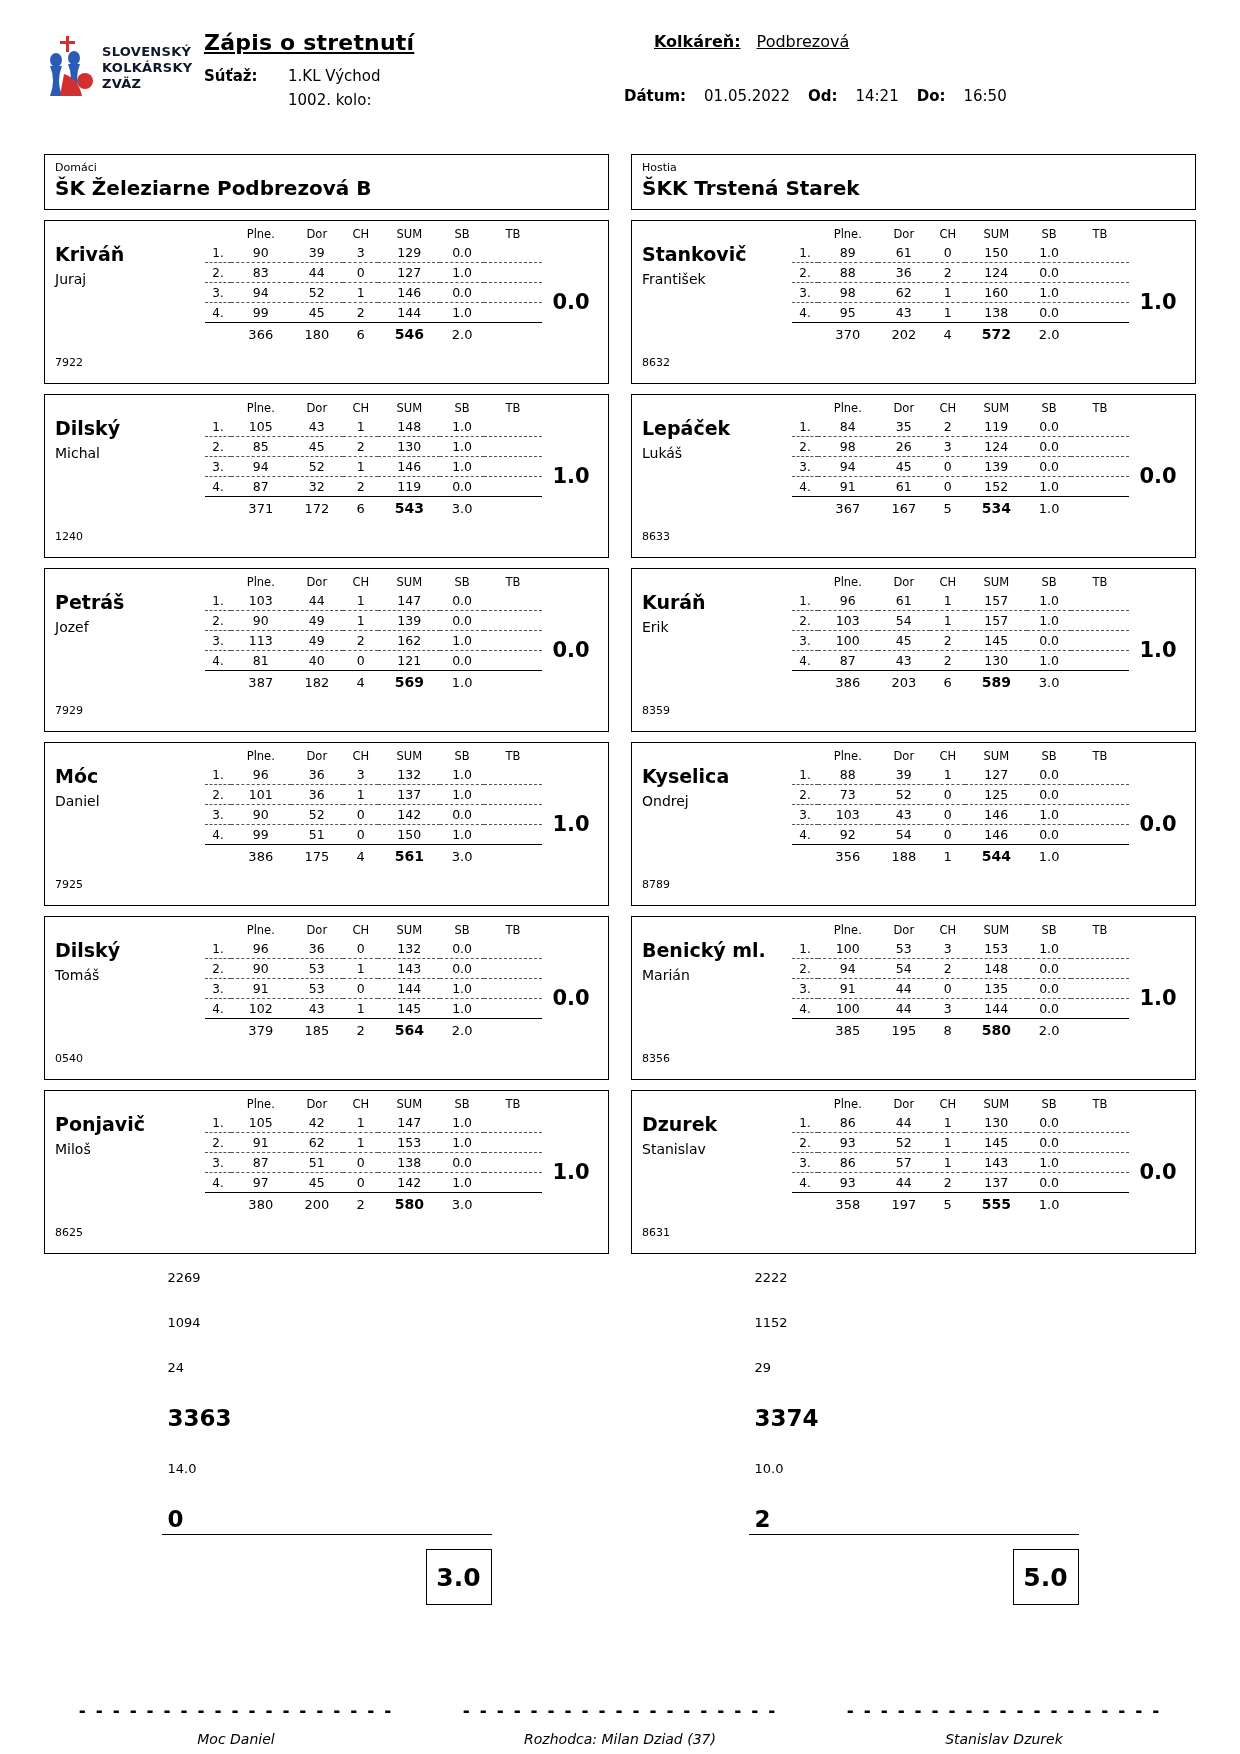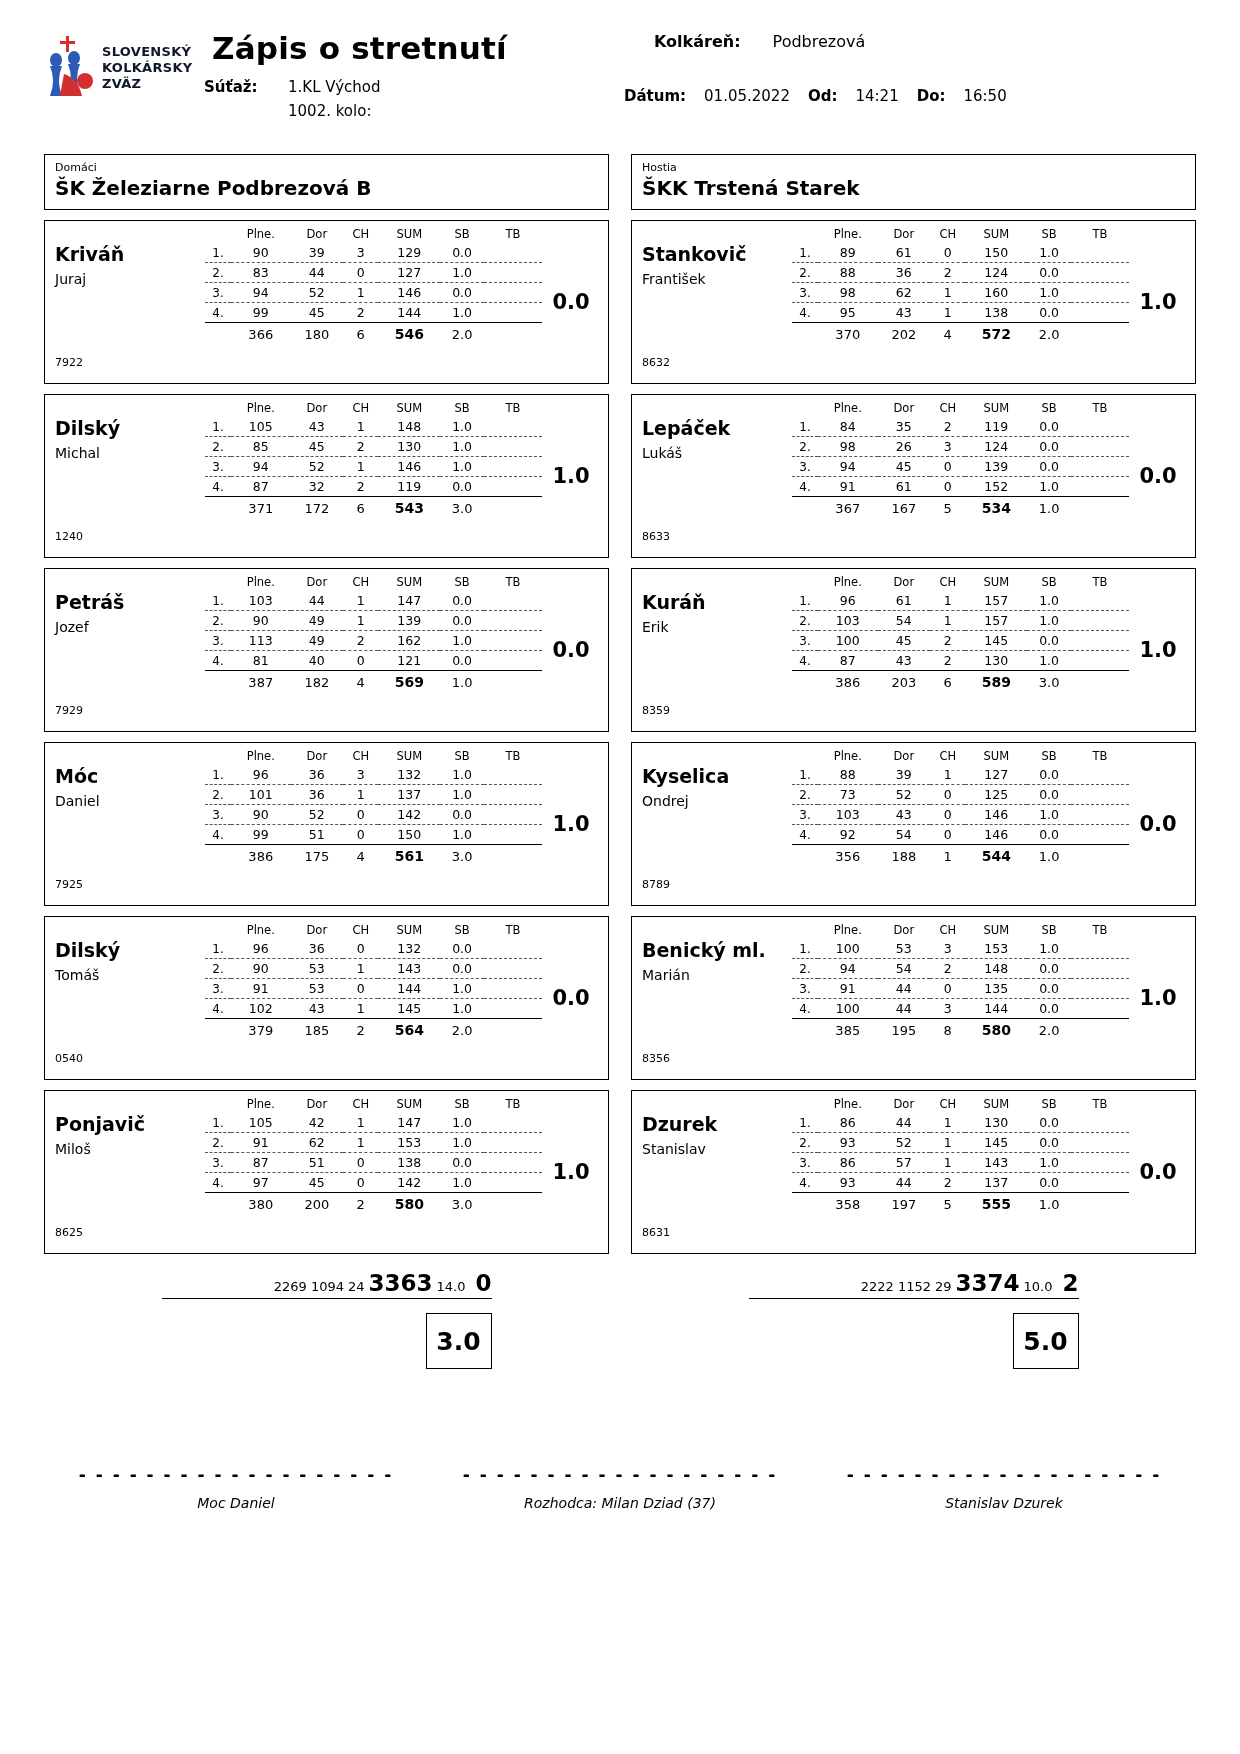--- a/index.html
+++ b/index.html
@@ -13,28 +13,28 @@
   }
   .page { position: relative; width: 1240px; height: 1754px; padding: 28px 44px; }
 
   
   .header { display:flex; align-items:flex-start; gap:0; height:120px; }
   .logo-wrap { width: 160px; flex: 0 0 160px; display:flex; align-items:flex-start; padding-top:6px; }
   .logo { display:flex; align-items:center; gap:6px; }
   .logo-mark { width:52px; height:68px; position:relative; }
   .logo-text { font-size:13px; font-weight:bold; color:#0f172a; line-height:1.25; letter-spacing:.3px; }
   .title-block { flex: 0 0 420px; }
-  .doc-title { font-size:31px; font-weight:bold; letter-spacing:.2px; margin:2px 0 12px 8px; }
+  .doc-title { font-size:22px; font-weight:bold; letter-spacing:.2px; margin:2px 0 12px 0;text-decoration:underline; }
   .row-line { display:flex; align-items:baseline; font-size:15px; margin-bottom:6px; }
   .lbl { font-weight:bold; }
   .sutaz-lbl { width:84px; font-weight:bold; font-size:15px; }
   .sutaz-val { font-size:15px; }
   .kolo { font-size:15px; padding-left:84px; }
   .right-head { flex:1; padding-top:4px; }
-  .rh-row1 { display:flex; align-items:flex-end; gap:32px; margin-bottom:36px; padding-left:30px;}
+  .rh-row1 { display:flex; align-items:flex-end; gap:16px; margin-bottom:36px; padding-left:30px;text-decoration:underline;}
   .venue-label { font-weight:bold; font-size:16px; }
   .venue-value { font-size:16px; }
 
   
   .dateline { display:flex; align-items:baseline; font-size:15px; gap:18px; }
   .dateline .lbl { font-weight:bold; }
 
   
   .teams { display:flex; gap:22px; margin-top:6px; }
   .team-box { flex:1; border:1.5px solid #000; padding:6px 10px 8px 10px; height:56px; }
@@ -59,22 +59,22 @@
   tr.total td { border-top:1.2px solid #000; font-size:13px; padding-top:3px; }
   tr.total td.sum { font-weight:bold; font-size:14px; }
   th.col-tb, td.col-tb { width:58px; }
   .p-points { width:58px; flex:0 0 58px; display:flex; align-items:center; justify-content:center;
               font-size:21px; font-weight:bold; }
 
   
   .totals-row { display:flex; gap:22px; margin-top:16px; }
   .tot-col { flex:1; display:flex; justify-content:center; }
   .tot-inner { width:330px; }
-  .tot-line { display:flex; align-items:baseline; justify-content:flex-end; gap:4px;
-              border-bottom:1.5px solid #000; padding-bottom:2px; }
+  .tot-line { display:flex; align-items:baseline; justify-content:flex-start; gap:30px;
+              border-bottom:1.5px solid #000; padding-bottom:2px;flex-direction:column; }
   .tot-small { font-size:13px; }
   .tot-big { font-size:23px; font-weight:bold; }
   .tot-pts { font-size:23px; font-weight:bold; margin-left:6px; }
   .tot-box-row { display:flex; justify-content:flex-end; margin-top:14px; }
   .tot-box { border:1.5px solid #000; width:66px; height:56px; display:flex; align-items:center;
              justify-content:center; font-size:25px; font-weight:bold; }
 
   
   .signs { display:flex; margin-top:96px; }
   .sign { flex:1; text-align:center; }

